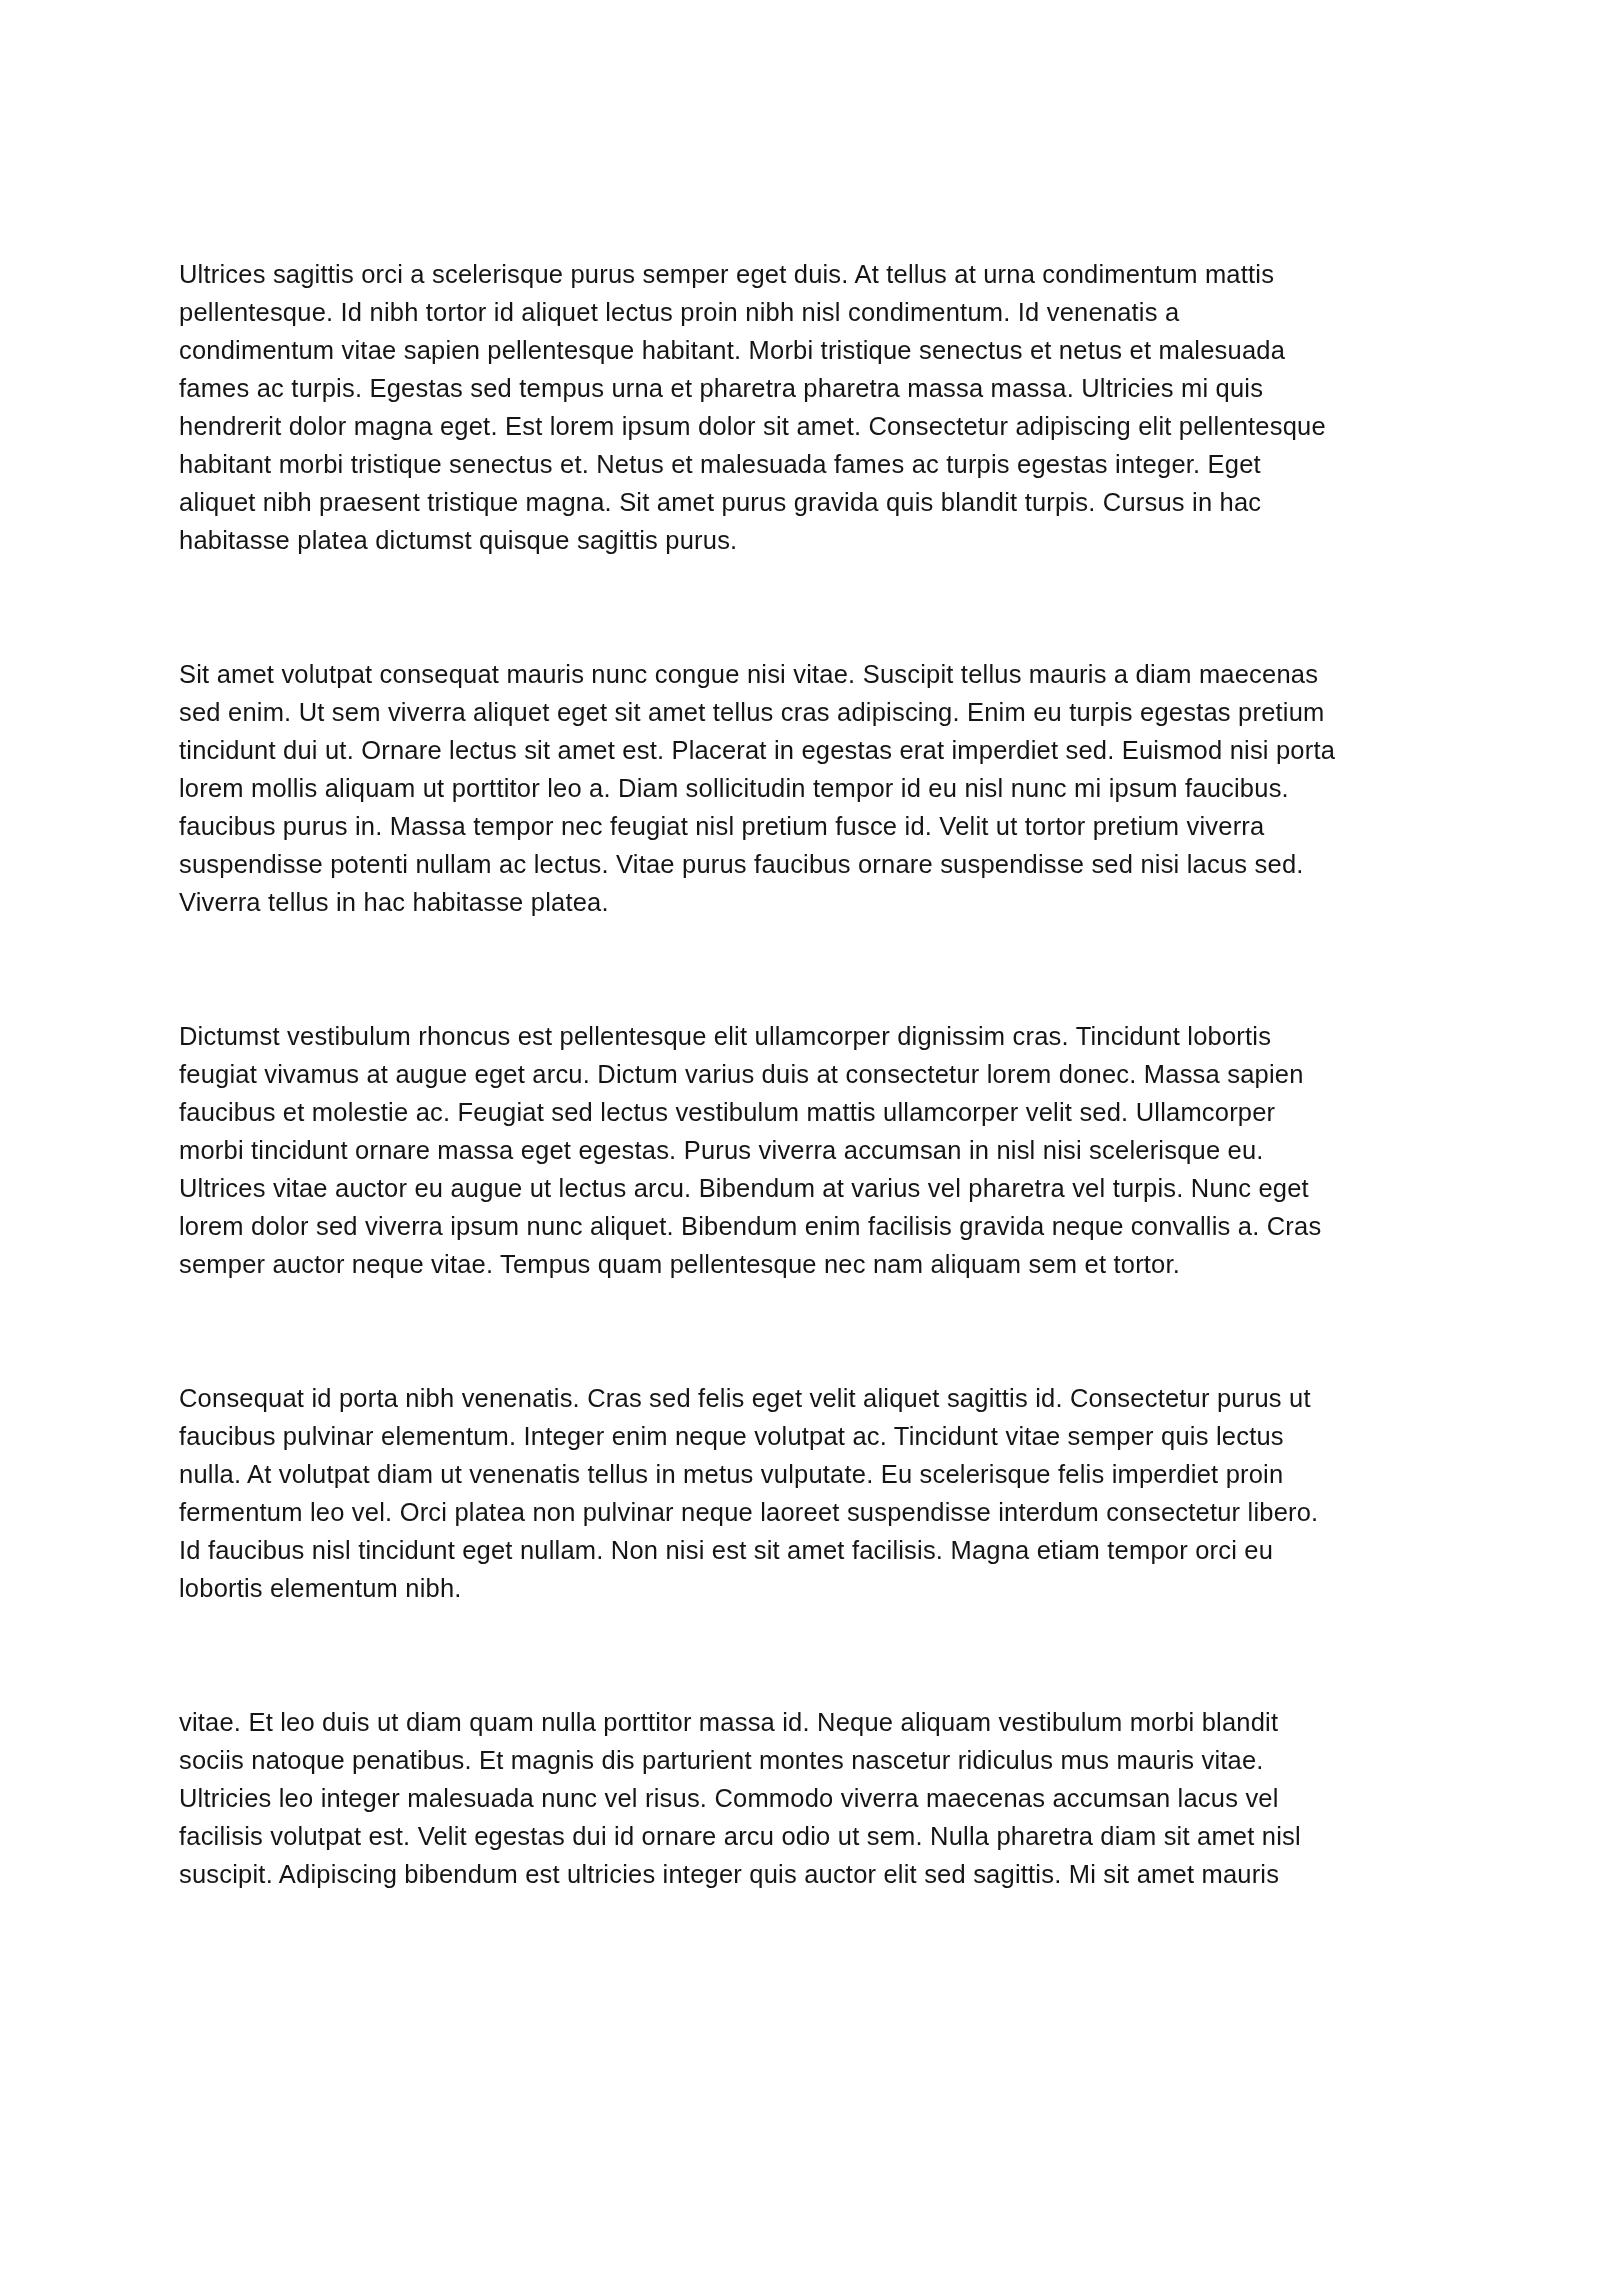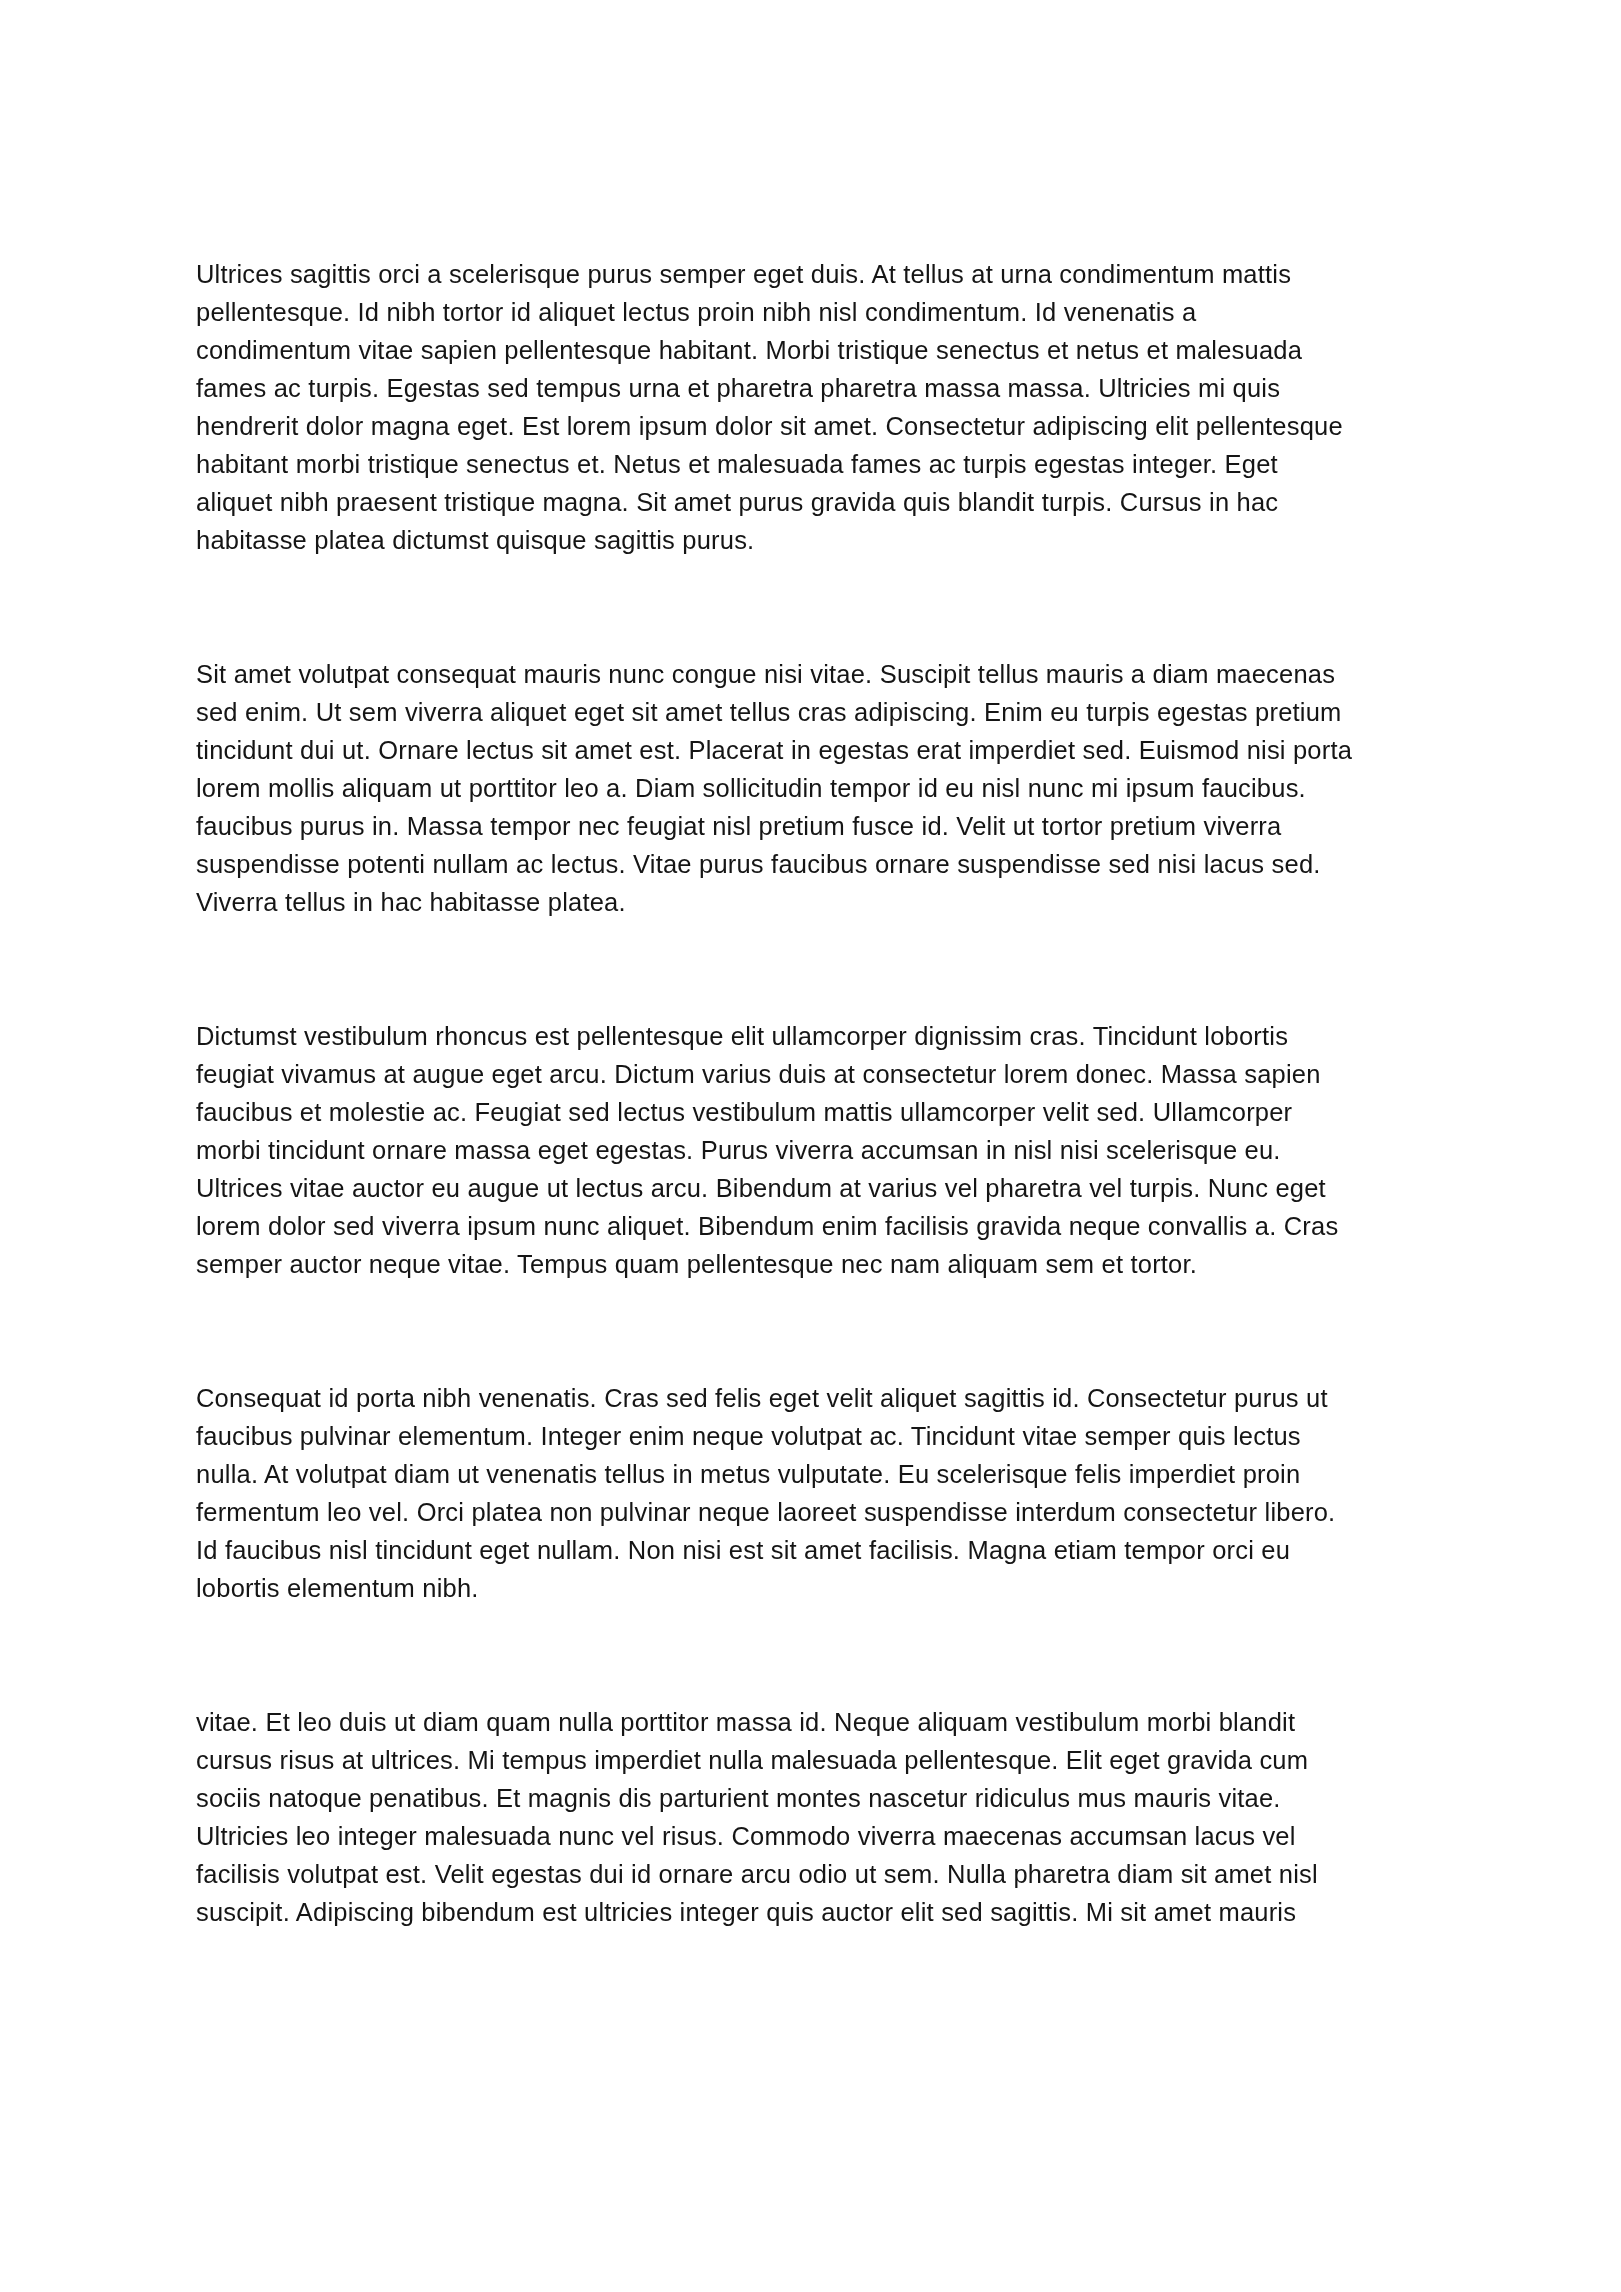--- a/index.html
+++ b/index.html
@@ -9,21 +9,21 @@
   }
   .page {
     position: relative;
     width: 1621px;
     height: 2293px;
     background: #ffffff;
     overflow: hidden;
   }
   .content {
     position: absolute;
-    left: 196px;
+    left: 179px;
     top: 255px;
     width: 1229px;
     font-family: "Liberation Sans", sans-serif;
     font-size: 25.5px;
     line-height: 38px;
     letter-spacing: 0.2px;
     color: #151515;
     font-weight: 400;
   }
   .para {
@@ -69,21 +69,20 @@
       <div class="para">
         <div class="line">Consequat id porta nibh venenatis. Cras sed felis eget velit aliquet sagittis id. Consectetur purus ut</div>
         <div class="line">faucibus pulvinar elementum. Integer enim neque volutpat ac. Tincidunt vitae semper quis lectus</div>
         <div class="line">nulla. At volutpat diam ut venenatis tellus in metus vulputate. Eu scelerisque felis imperdiet proin</div>
         <div class="line">fermentum leo vel. Orci platea non pulvinar neque laoreet suspendisse interdum consectetur libero.</div>
         <div class="line">Id faucibus nisl tincidunt eget nullam. Non nisi est sit amet facilisis. Magna etiam tempor orci eu</div>
         <div class="line">lobortis elementum nibh.</div>
       </div>
       <div class="para">
         <div class="line">vitae. Et leo duis ut diam quam nulla porttitor massa id. Neque aliquam vestibulum morbi blandit</div>
-        <div class="line">cursus risus at ultrices. Mi tempus imperdiet nulla malesuada pellentesque. Elit eget gravida cum</div>
         <div class="line">sociis natoque penatibus. Et magnis dis parturient montes nascetur ridiculus mus mauris vitae.</div>
         <div class="line">Ultricies leo integer malesuada nunc vel risus. Commodo viverra maecenas accumsan lacus vel</div>
         <div class="line">facilisis volutpat est. Velit egestas dui id ornare arcu odio ut sem. Nulla pharetra diam sit amet nisl</div>
         <div class="line">suscipit. Adipiscing bibendum est ultricies integer quis auctor elit sed sagittis. Mi sit amet mauris</div>
       </div>
     </div>
 </div>
 
 
 </body></html>

